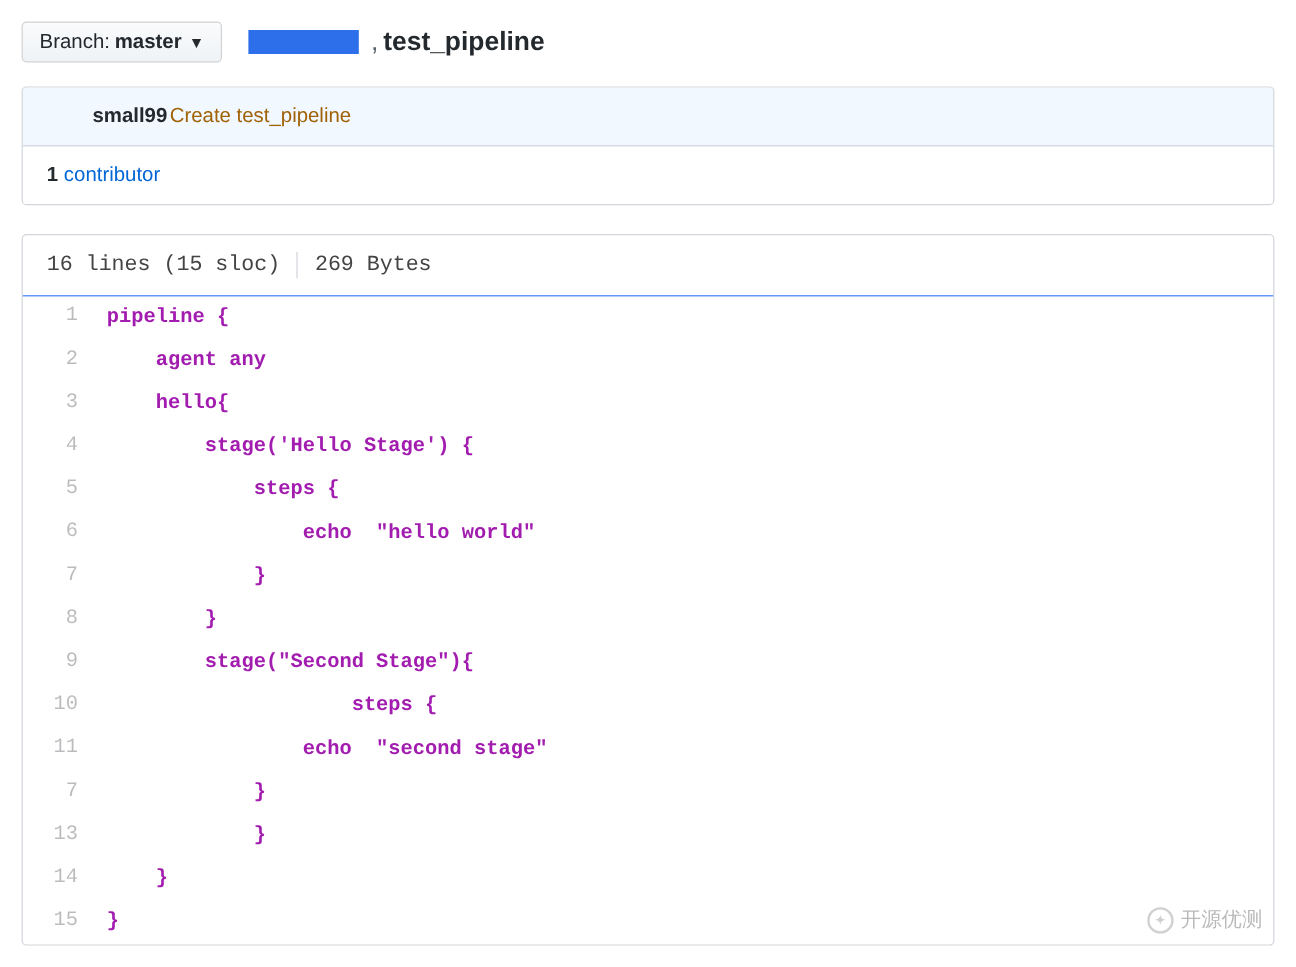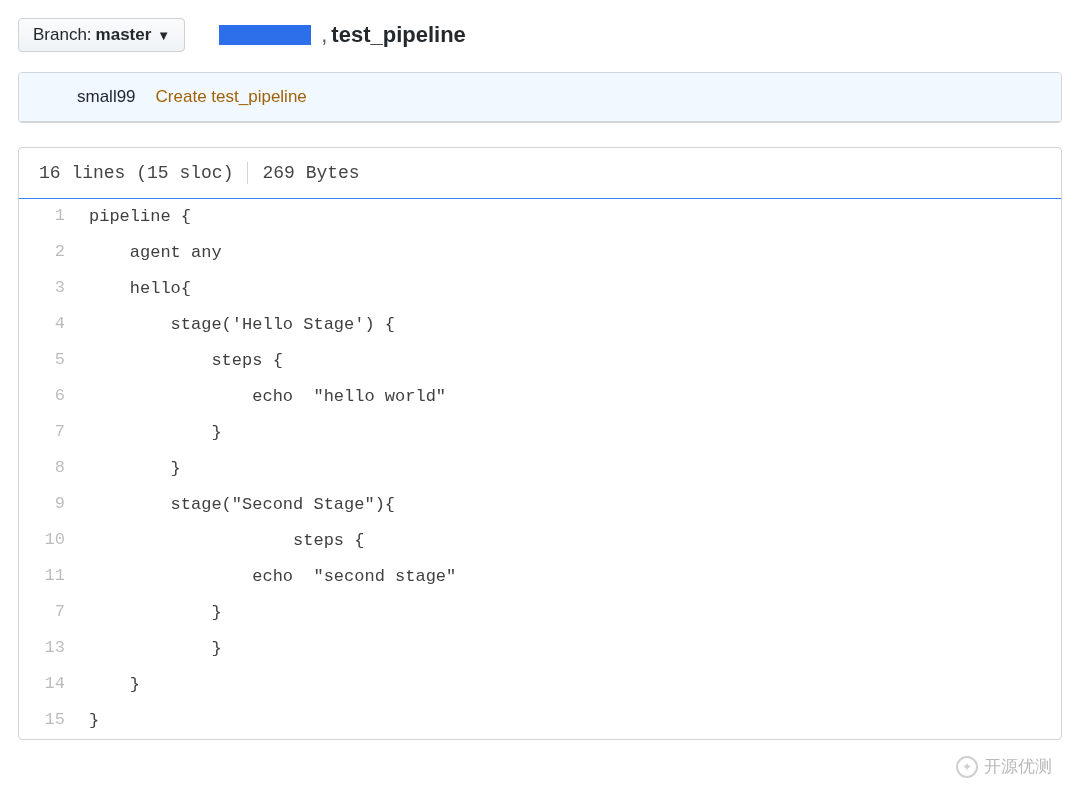--- a/index.html
+++ b/index.html
@@ -9,21 +9,21 @@
     font-size: 14px;
     color: #24292e;
     background: #fff;
     padding: 18px;
     width: 1080px;
   }
 
   .top-row {
     display: flex;
     align-items: center;
-    gap: 28px;
+    gap: 16px;
     margin-bottom: 20px;
   }
   .branch-btn {
     display: inline-flex;
     align-items: center;
     padding: 6px 14px;
     font-size: 17px;
     color: #24292e;
     background: linear-gradient(#fafbfc, #eff3f6);
     border: 1px solid #cfd1d3;
@@ -62,21 +62,21 @@
     overflow: hidden;
   }
   .commit-bar {
     background: #f1f8ff;
     border-bottom: 1px solid #d1d5da;
     padding: 14px 20px 14px 58px;
     display: flex;
     align-items: center;
     font-size: 17px;
   }
-  .commit-author { font-weight: 400; margin-right: 20px; }
+  .commit-author { font-weight: 700; margin-right: 2px; }
   .commit-msg { color: #a16207; }
   .contrib-bar {
     padding: 14px 20px;
     font-size: 17px;
   }
   .contrib-count { font-weight: 600; }
   .contrib-link { color: #0366d6; }
 
   .file-box {
     border: 1px solid #d1d5da;
@@ -108,21 +108,22 @@
     width: 60px;
     text-align: right;
     padding: 0 14px 0 0;
     color: rgba(27,31,35,0.3);
     user-select: none;
     vertical-align: top;
   }
   .code-table td.codecell {
     white-space: pre;
     padding-left: 10px;
-    color: #404040;
+    color: #a21caf;
+    font-weight: bold;
   }
 
   .watermark {
     position: fixed;
     right: 28px;
     bottom: 28px;
     display: flex;
     align-items: center;
     gap: 6px;
     color: #b9b9b9;
@@ -154,20 +155,25 @@
     <span class="breadcrumb-sep">,</span>
     <span class="breadcrumb-file">test_pipeline</span>
   </div>
 </div>
 
 <div class="commit-box">
   <div class="commit-bar">
     <span class="commit-author">small99</span>
     <span class="commit-msg">Create test_pipeline</span>
   </div>
+  <div class="contrib-bar">
+    <span class="contrib-count">1</span>
+    <span> </span>
+    <span class="contrib-link">contributor</span>
+  </div>
 </div>
 
 <div class="file-box">
   <div class="file-info-bar">
     <span>16 lines (15 sloc)</span>
     <span class="file-divider"></span>
     <span>269 Bytes</span>
   </div>
   <table class="code-table">
     <tbody id="code-body">

